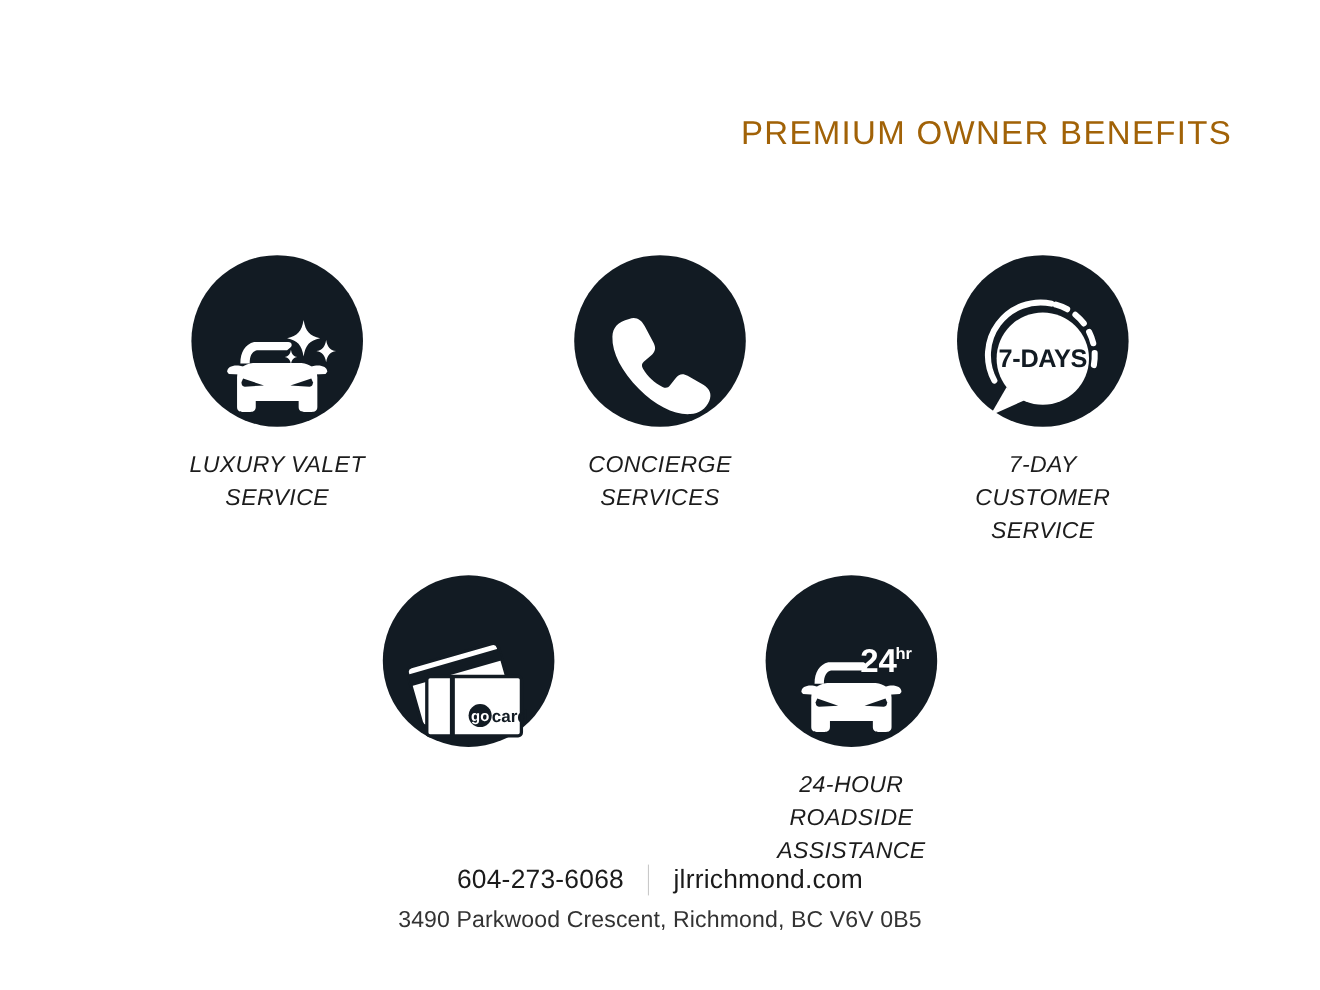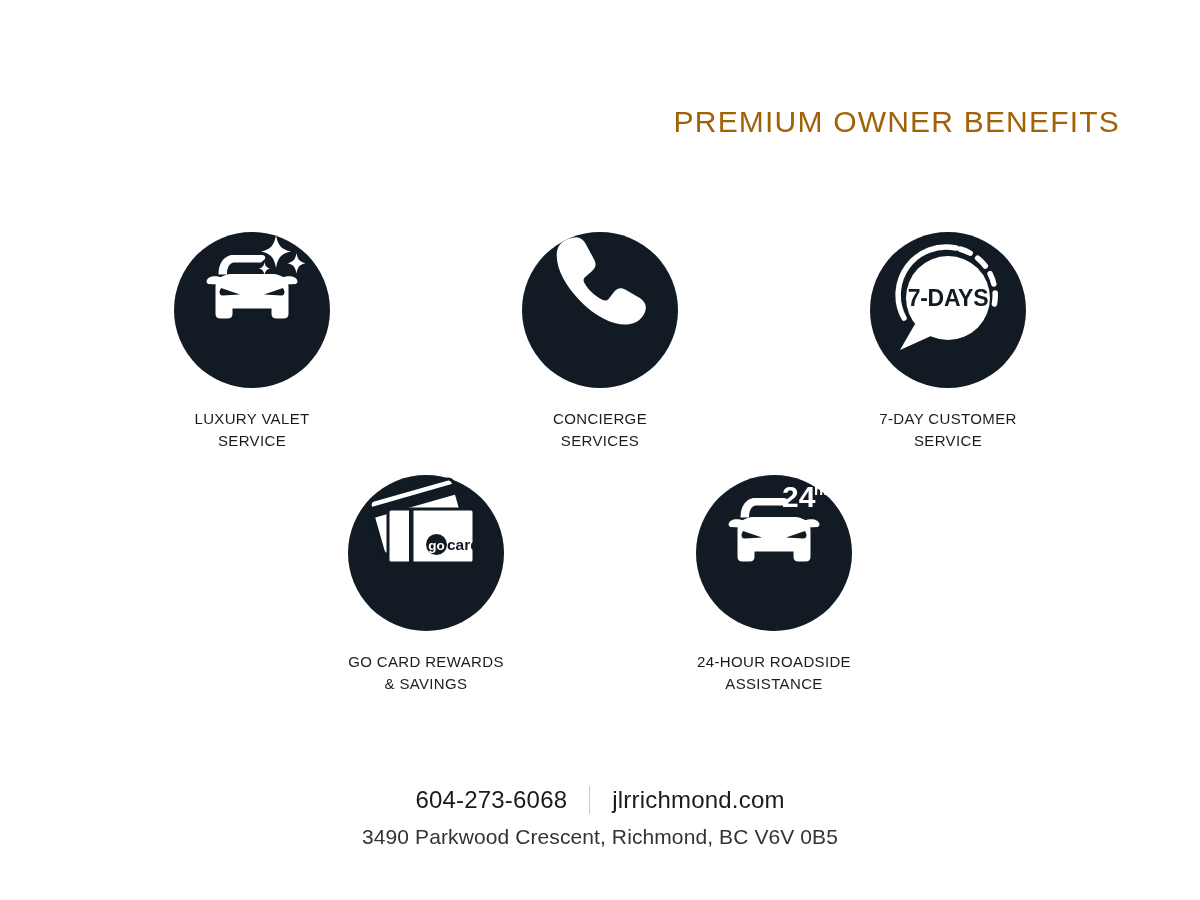--- a/index.html
+++ b/index.html
@@ -60,35 +60,36 @@
     flex-direction: column;
     align-items: center;
   }
 
   .badge {
     width: 156px;
     height: 156px;
     border-radius: 50%;
     background: #121b23;
     display: flex;
-    align-items: flex-start;
+    align-items: flex-end;
     justify-content: center;
     flex: 0 0 auto;
   }
   .badge svg { display: block; }
 
   .benefit-label {
     margin-top: 20px;
-    font-size: 15px;
+    font-size: 21px;
     letter-spacing: 0.35px;
     color: #1c1c1c;
     text-align: center;
     line-height: 1.44;
     white-space: pre-line;
     font-weight: 400;
+    font-style: italic;
   }
 
   
   .footer {
     position: absolute;
     left: 0;
     right: 0;
     top: 786px;
     text-align: center;
   }
@@ -200,22 +201,20 @@
               <rect x="18" y="34" width="86" height="54" rx="3" fill="#ffffff" stroke="#121b23" stroke-width="3"></rect>
 
               <rect x="39" y="34" width="4.5" height="54" fill="#121b23"></rect>
 
               <circle cx="66.5" cy="69.5" r="10.5" fill="#121b23"></circle>
               <text x="66.5" y="74.5" text-anchor="middle" font-family="'Liberation Sans', sans-serif" font-size="13.5" font-weight="700" fill="#ffffff">go</text>
               <text x="77" y="75" font-family="'Liberation Sans', sans-serif" font-size="15.5" font-weight="600" fill="#121b23">card</text>
             </svg>
           </span>
         </div>
-        <div class="benefit-label">GO CARD REWARDS
-&amp; SAVINGS</div>
       </div>
 
       <div class="benefit">
         <div class="badge">
           <span>
             <svg width="112" height="100" viewBox="0 0 112 100" aria-hidden="true">
               <g fill="#ffffff">
 
                 <path d="M22.5 42.5 C22.5 32 27 25 35 23 L66 23 C69 23 70 25.5 68.5 27.5 L65 30.5 L37.5 30.5 C33.5 31.5 31 35 31 42.5 Z"></path>
 

